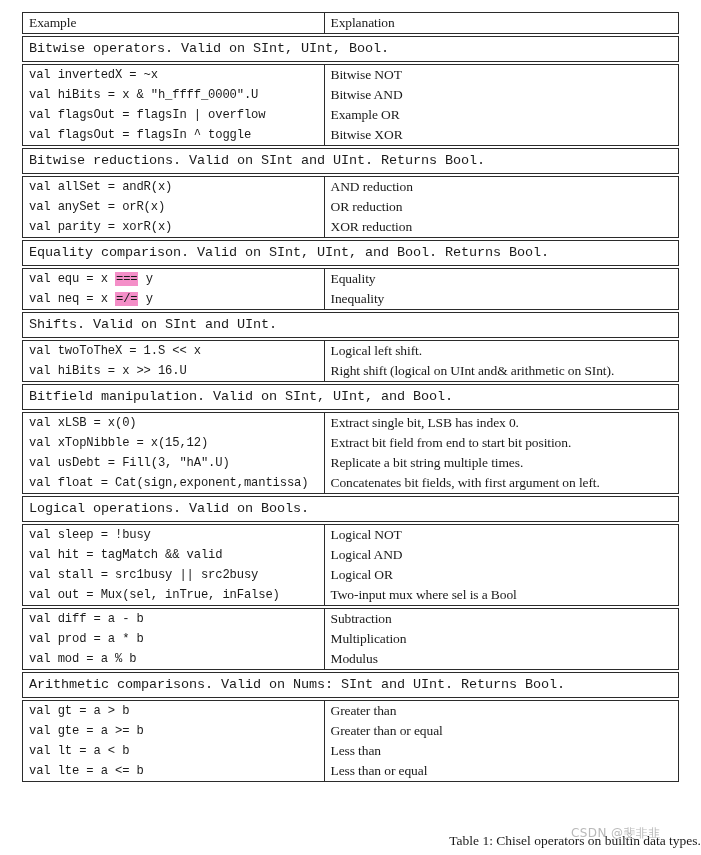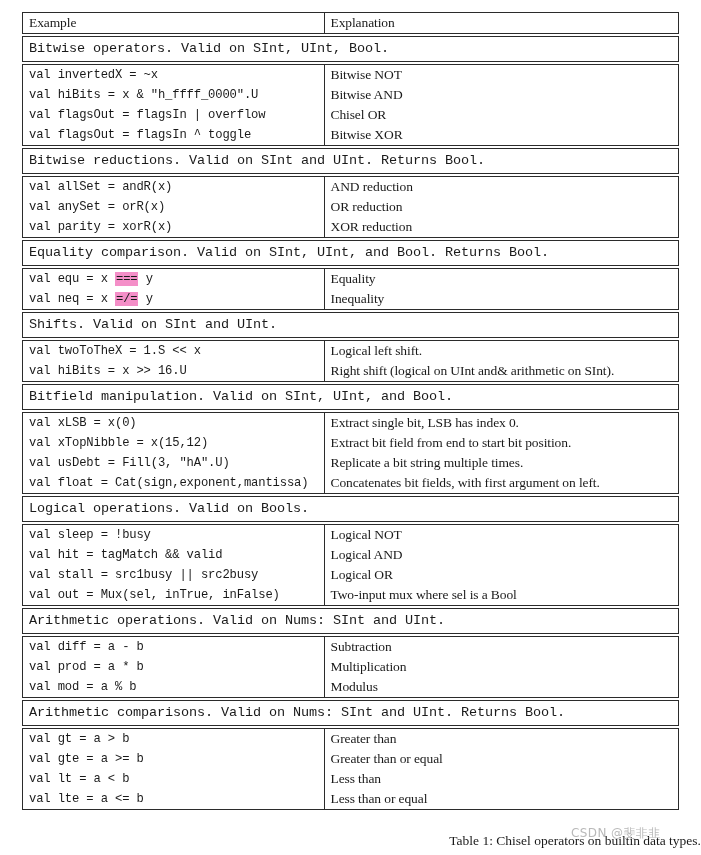--- a/index.html
+++ b/index.html
@@ -129,21 +129,21 @@
           <tr>
             <td class="code">val invertedX = ~x</td>
             <td class="expl">Bitwise NOT</td>
           </tr>
           <tr>
             <td class="code">val hiBits = x &amp; "h_ffff_0000".U</td>
             <td class="expl">Bitwise AND</td>
           </tr>
           <tr>
             <td class="code">val flagsOut = flagsIn | overflow</td>
-            <td class="expl">Chisel OR</td>
+            <td class="expl">Example OR</td>
           </tr>
           <tr>
             <td class="code">val flagsOut = flagsIn ^ toggle</td>
             <td class="expl">Bitwise XOR</td>
           </tr>
         </tbody>
       </table>
     </div>
     <div class="block">
       <div class="section-head">Bitwise reductions. Valid on SInt and UInt. Returns Bool.</div>
@@ -264,23 +264,20 @@
             <td class="expl">Logical OR</td>
           </tr>
           <tr>
             <td class="code">val out = Mux(sel, inTrue, inFalse)</td>
             <td class="expl">Two-input mux where sel is a Bool</td>
           </tr>
         </tbody>
       </table>
     </div>
     <div class="block">
-      <div class="section-head">Arithmetic operations. Valid on Nums: SInt and UInt.</div>
-    </div>
-    <div class="block">
       <table class="grp">
         <colgroup>
           <col class="c1">
           <col class="c2">
         </colgroup>
         <tbody>
           <tr>
             <td class="code">val diff = a - b</td>
             <td class="expl">Subtraction</td>
           </tr>

